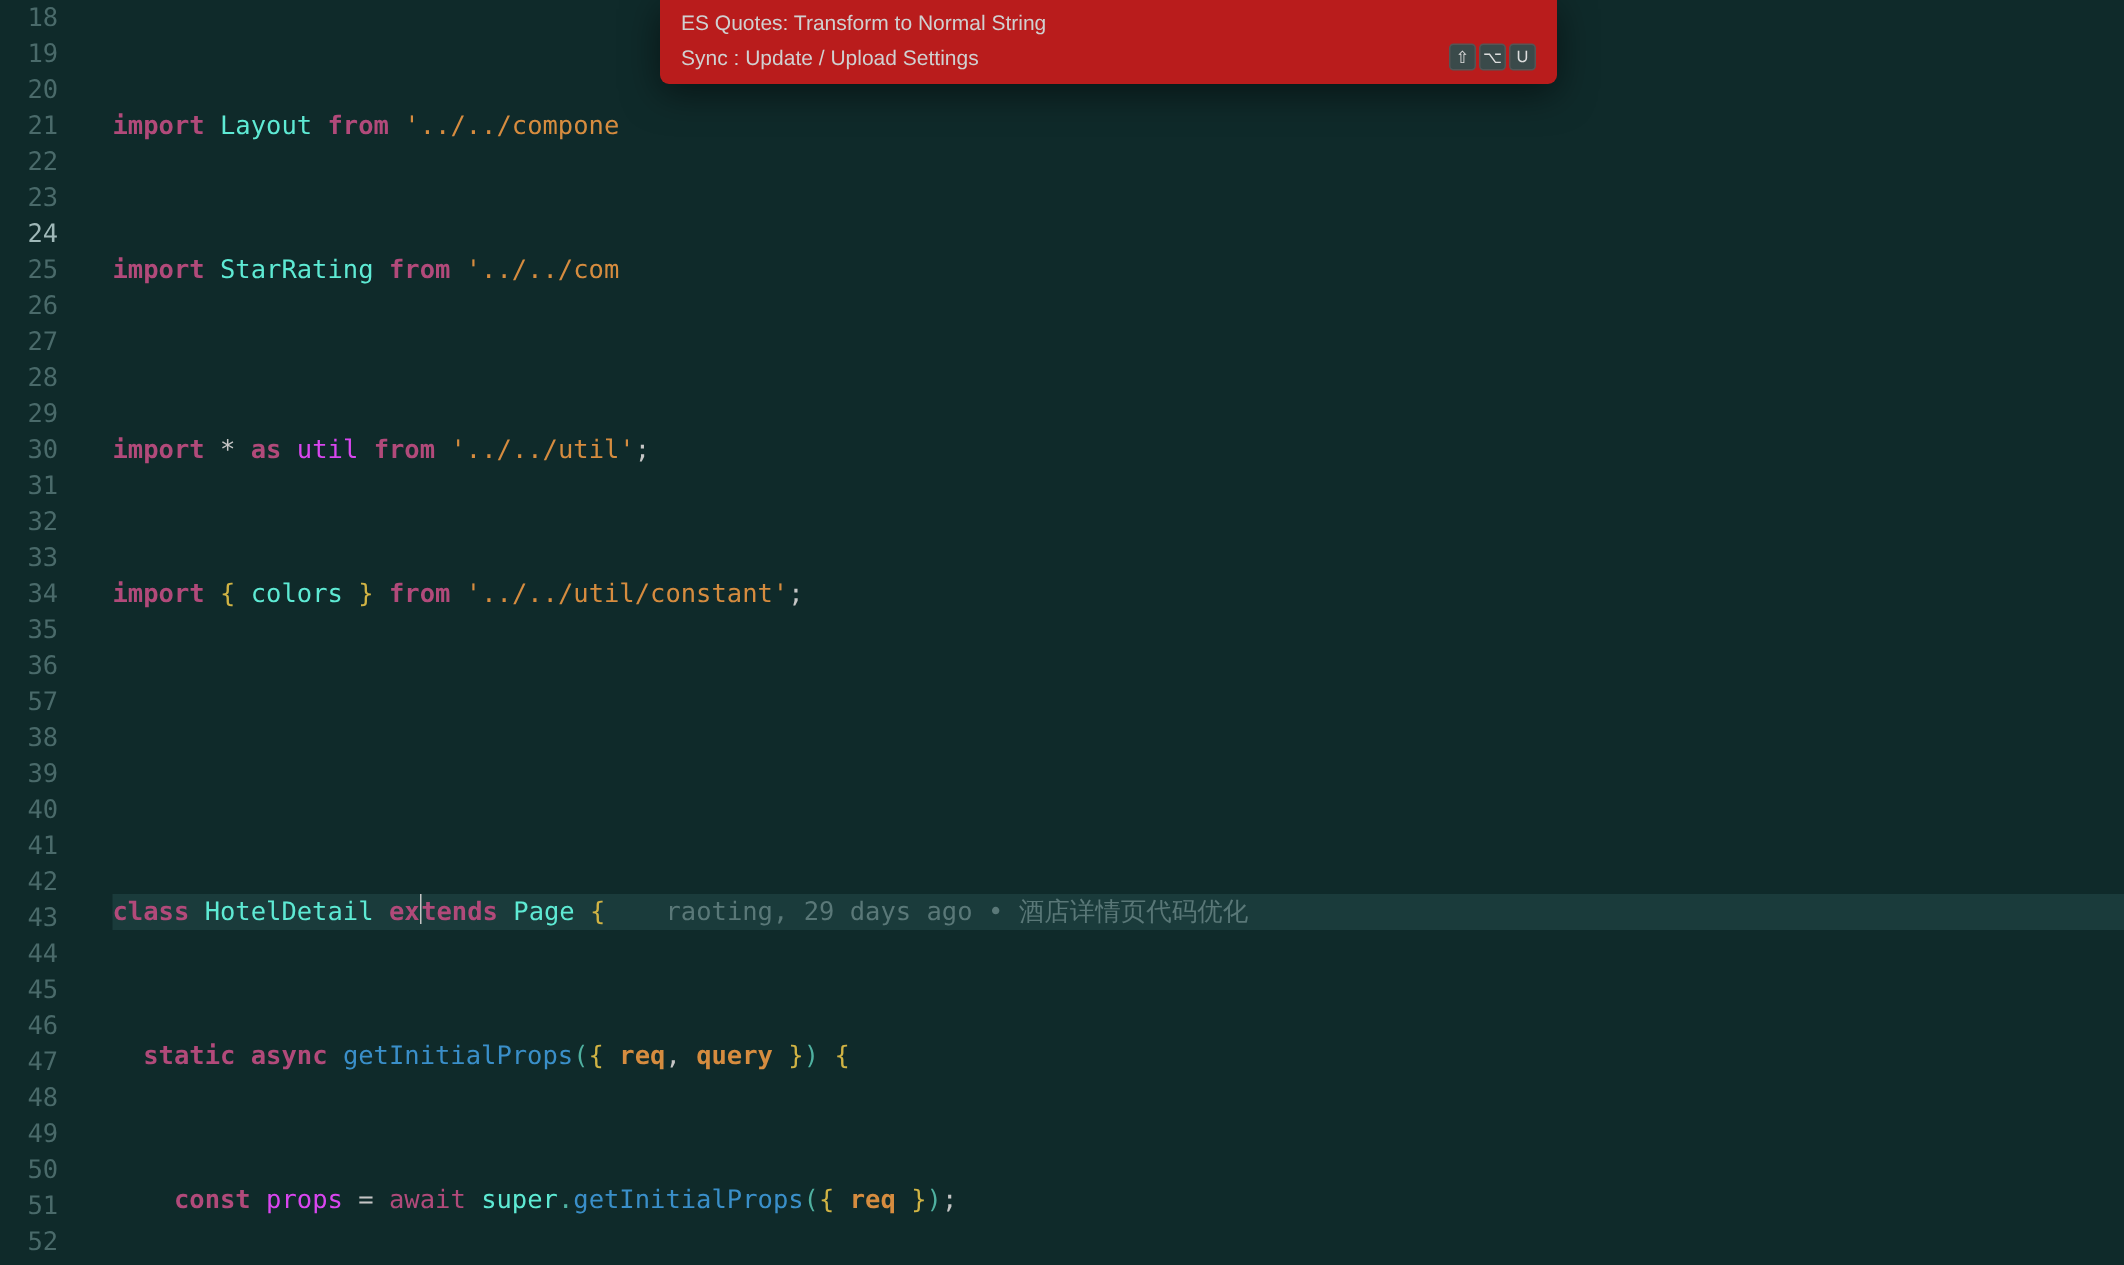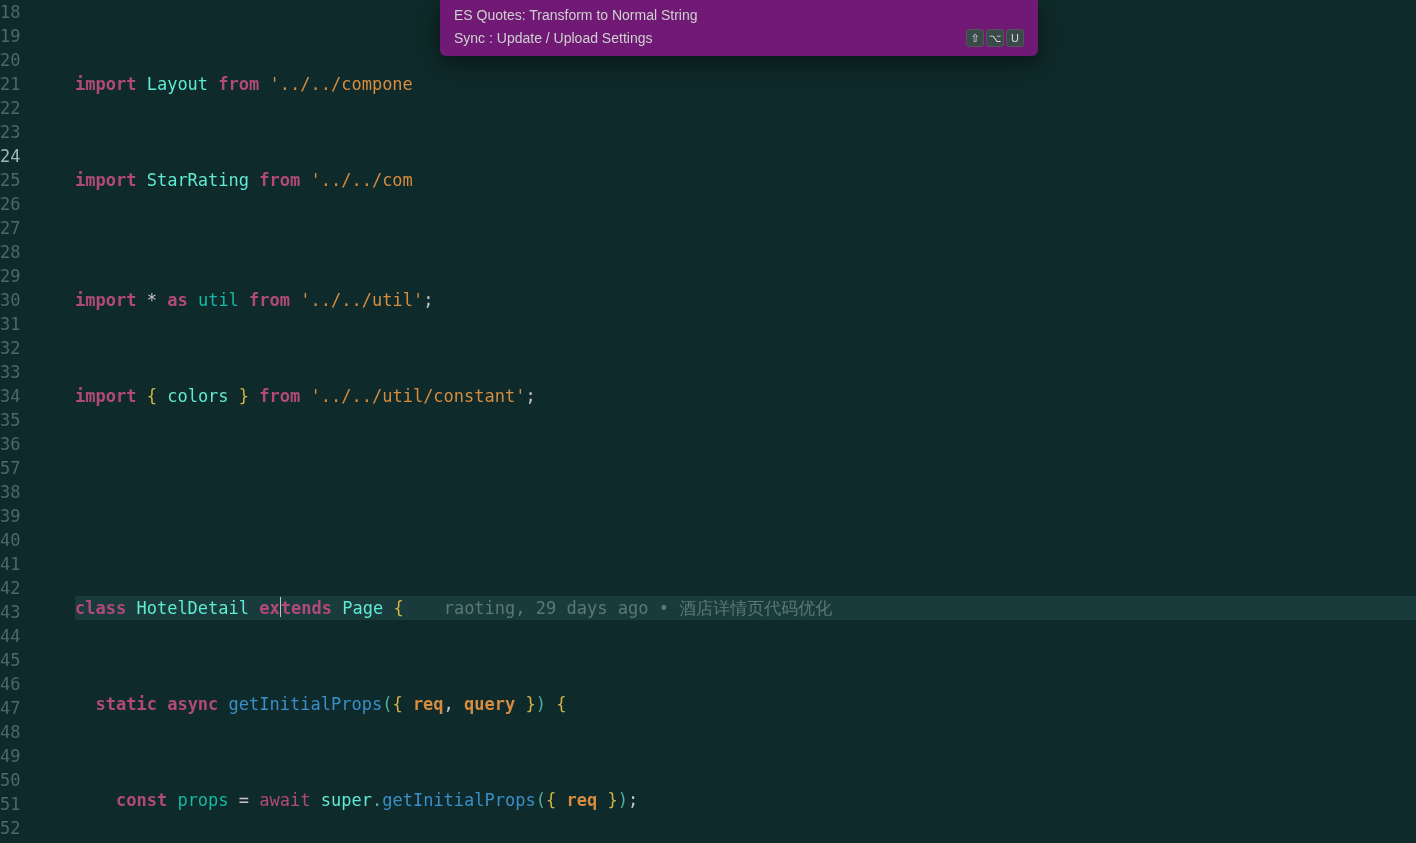--- a/index.html
+++ b/index.html
@@ -14,21 +14,21 @@
     position: relative;
   }
   .editor {
     display: flex;
     height: 100%;
   }
   .gutter {
     width: 75px;
     flex-shrink: 0;
     padding-top: 0;
-    text-align: left;
+    text-align: center;
     padding-right: 18px;
     color: #4a6a6a;
     line-height: 24px;
     user-select: none;
   }
   .gutter .line-num { height: 24px; }
   .gutter .current { color: #9fb8b8; }
   .code {
     flex: 1;
     line-height: 24px;
@@ -41,42 +41,42 @@
     margin-top: 20px;
   }
   .tok-kw { color: #b14a7a; font-weight: bold; }
   .tok-kw2 { color: #b14a7a; }
   .tok-type { color: #5eead4; }
   .tok-fn { color: #3a8fc9; }
   .tok-str { color: #d68c3f; }
   .tok-punct { color: #4fb0a0; }
   .tok-punct2 { color: #d0b344; }
   .tok-op { color: #c5c5c5; }
-  .tok-ident { color: #14b8a6; }
+  .tok-ident { color: #d946ef; }
   .tok-param { color: #d68c3f; font-weight: bold; }
   .git-blame {
     color: #5a7878;
     margin-left: 40px;
   }
   .cursor {
     display: inline-block;
     width: 1px;
     height: 20px;
     background: #c5c5c5;
     vertical-align: middle;
     position: relative;
     top: -2px;
   }
 
   .command-palette {
     position: absolute;
     top: 0;
     left: 440px;
     width: 598px;
-    background: #701a75;
+    background: #b91c1c;
     border-radius: 0 0 6px 6px;
     box-shadow: 0 6px 25px rgba(0,0,0,0.5);
     padding: 4px 0 6px 0;
     z-index: 100;
   }
   .palette-item {
     padding: 3px 14px;
     color: #d0d0d0;
     font-size: 14px;
     font-family: -apple-system, 'Helvetica Neue', sans-serif;

